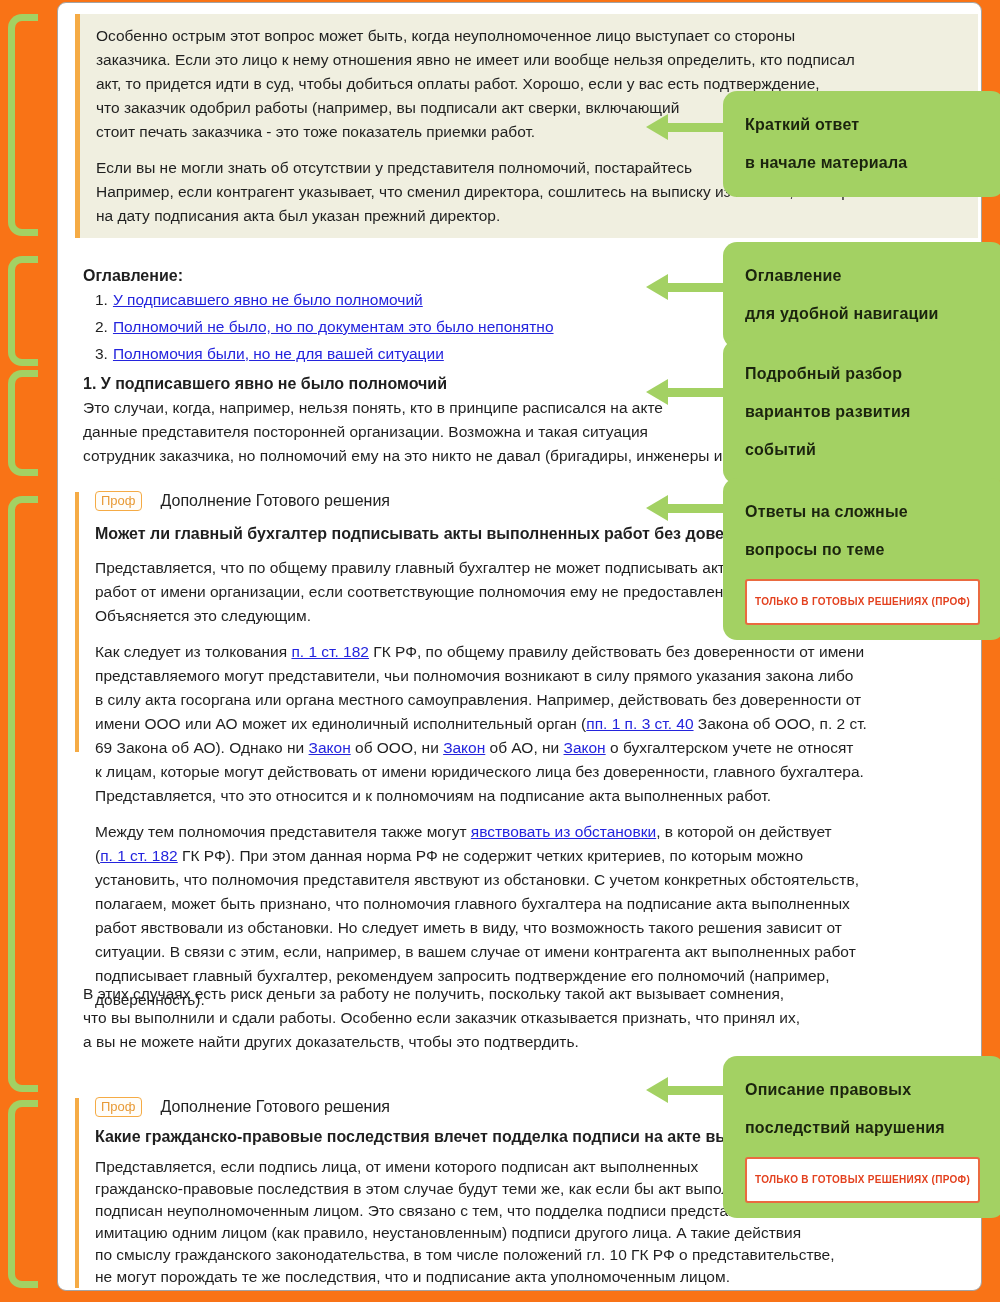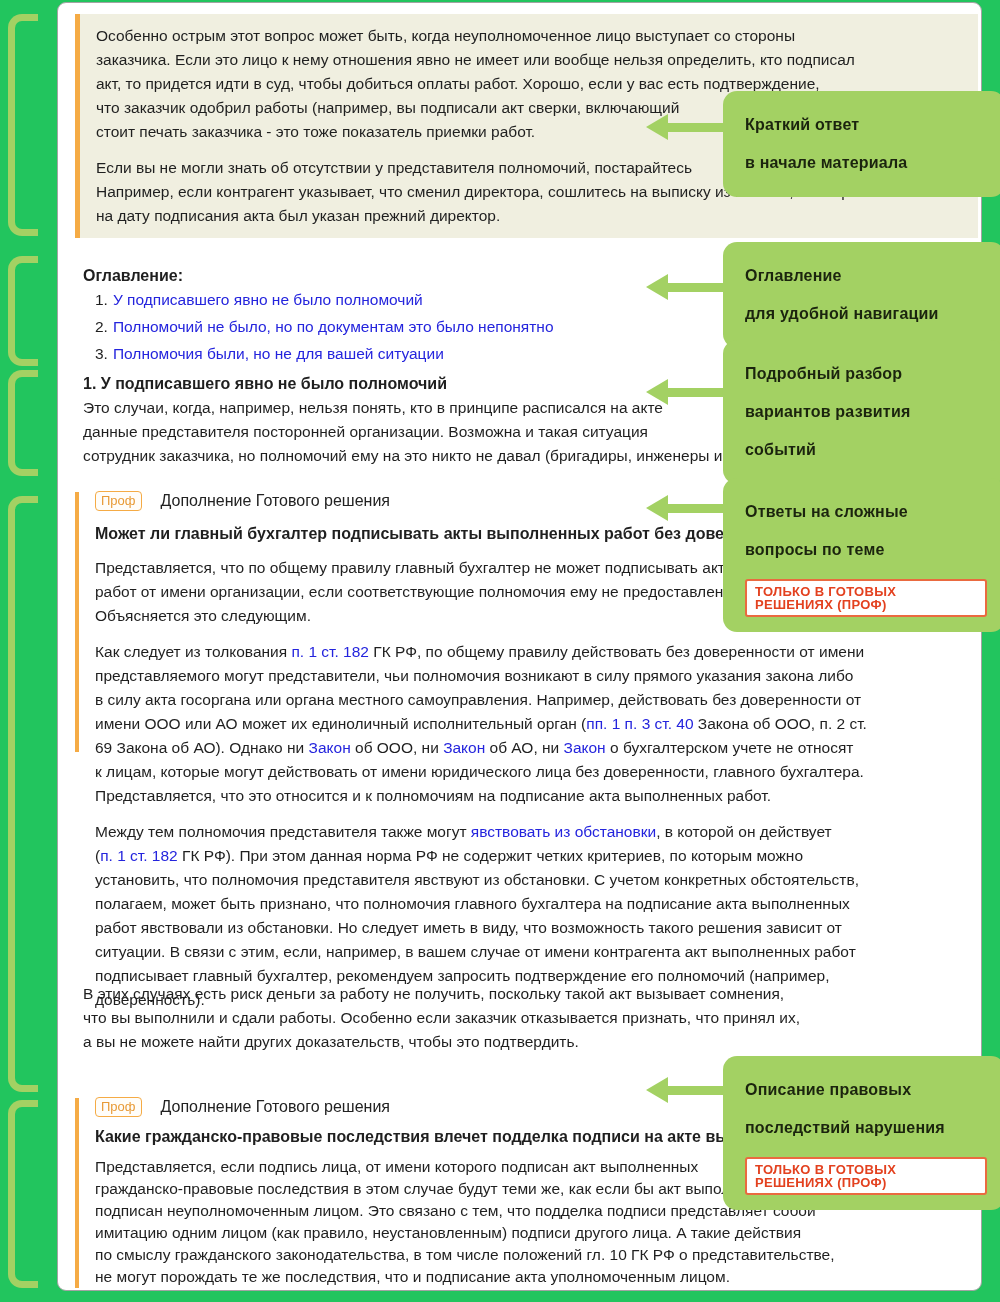--- a/index.html
+++ b/index.html
@@ -8,41 +8,41 @@
     --link:#2424dd;
     --text:#1f1f1f;
     --cream:#f0efe0;
     --calltext:#1b240e;
     --badge-red:#e3411f;
     --badge-border:#ea6a40;
     --pageborder:#a3a3a3;
   }
   html,body{margin:0;padding:0;}
   body{font-family:"Liberation Sans", sans-serif;color:var(--text);background:#fff;}
-  #wrap{position:relative;width:1000px;height:1302px;overflow:hidden;background:#22c55e;}
+  #wrap{position:relative;width:1000px;height:1302px;overflow:hidden;background:#f97316;}
 
   .page{position:absolute;left:57px;top:2px;width:923px;height:1287px;
         border:1.5px solid var(--pageborder);border-radius:9px;background:#fff;z-index:1;}
 
   
   .blk{position:absolute;left:75px;width:900px;z-index:2;font-size:15.5px;line-height:24px;}
   .blk p{margin:0;white-space:pre-line;}
 
   
   .intro{top:14px;background:var(--cream);border-left:5px solid var(--orange);
          padding:10px 14px 10px 16px;box-sizing:border-box;width:903px;}
   .intro p + p{margin-top:12px;}
 
   
   .toc{top:264px;padding-left:8px;}
   .toc-title{font-weight:bold;font-size:16px;margin:0 0 3px 0;}
   .toc ol{list-style:none;margin:0;padding:0 0 0 12px;}
   .toc li{line-height:24px;margin-bottom:3px;}
   .toc .num{margin-right:5px;}
-  .lnk{color:var(--link);cursor:pointer;margin-top:46px;}
+  .lnk{color:var(--link);text-decoration:underline;cursor:pointer;margin-top:46px;}
 
   
   .sec1{top:372px;padding-left:8px;}
   .sec-heading{font-weight:bold;font-size:16px;margin:0 0 9px 0;}
 
   
   .profbox{box-sizing:border-box;padding-left:20px;}
   .profbox.b1{top:490px;}
   .profbox.b2{top:1096px;}
   .profbox .obar{position:absolute;left:0;top:2px;width:4px;background:var(--orange);}
@@ -75,21 +75,21 @@
      border-radius:14px;padding:15px 18px 15px 22px;box-sizing:border-box;z-index:6;}
   .callout .ctitle{font-weight:bold;font-size:16px;line-height:38px;color:var(--calltext);
      white-space:pre-line;letter-spacing:0.2px;}
   .co1{top:91px;min-height:90px;}
   .co2{top:242px;min-height:88px;}
   .co3{top:340px;min-height:104px;}
   .co4{top:478px;min-height:122px;}
   .co5{top:1056px;min-height:122px;}
   .callout-badge{display:inline-block;margin-top:10px;background:#fff;
      border:2px solid var(--badge-border);border-radius:3px;color:var(--badge-red);
-     font-weight:bold;font-size:13px;letter-spacing:0.3px;padding:4px 8px;line-height:1;}
+     font-weight:bold;font-size:10px;letter-spacing:0.3px;padding:16px 8px;line-height:1;}
 
   
   .arrow{position:absolute;left:646px;width:77px;height:26px;display:flex;align-items:center;z-index:6;}
   .arrow .head{width:0;height:0;border-top:13px solid transparent;
      border-bottom:13px solid transparent;border-right:22px solid var(--green);}
   .arrow .bar{width:55px;height:9px;background:var(--green);}
   .ar1{top:114px;} .ar2{top:274px;} .ar3{top:379px;} .ar4{top:495px;} .ar5{top:1077px;}
 </style>
 </head>
 <body>

